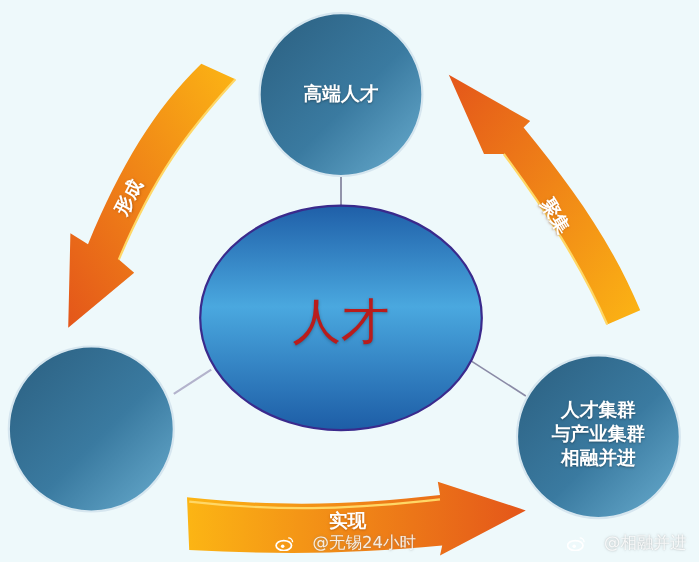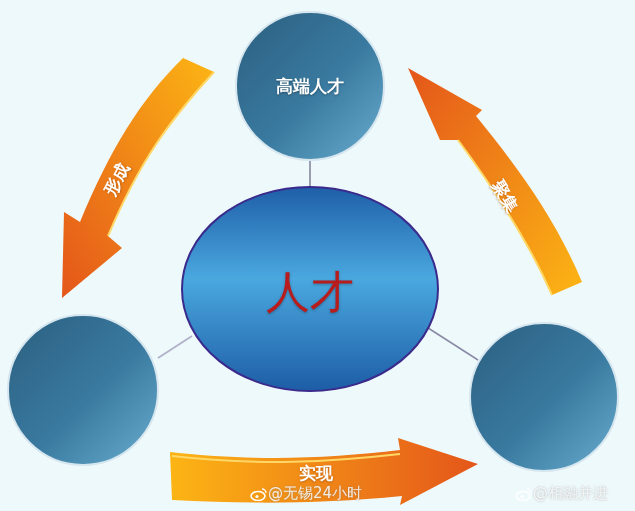--- a/index.html
+++ b/index.html
@@ -27,21 +27,21 @@
   }
   .arrow-label {
     position: absolute; color: #ffffff; font-weight: bold;
     font-family: "DejaVu Sans", sans-serif; font-size: 17px;
     text-shadow: 0 1px 2px rgba(140,60,0,0.5);
     white-space: nowrap;
   }
   .watermark {
     position: absolute; color: rgba(255,255,255,0.85);
     font-family: "DejaVu Sans", sans-serif; font-size: 15px;
-    display: flex; align-items: center; gap: 0;
+    display: flex; align-items: center; gap: 16px;
     text-shadow: 0 0 2px rgba(120,120,120,0.6);
   }
   .weibo-icon {
     display: inline-block; width: 18px; height: 14px; position: relative;
   }
 </style>
 </head>
 <body>
 
 <div class="canvas">
@@ -99,20 +99,25 @@
     <ellipse cx="310" cy="289" rx="128" ry="102" fill="url(#centerGrad)" stroke="#3a2a8c" stroke-width="2"></ellipse>
   </svg>
 
   <div class="center-text">人才</div>
 
   <div class="node-text" style="left:240px; top:48px; width:140px; height:76px; font-size:17px;">
     <div>高端人才</div>
   </div>
 
 
+  <div class="node-text" style="left:474px; top:350px; width:140px; height:90px; font-size:17px;">
+    <div>人才集群</div>
+    <div>与产业集群</div>
+    <div>相融并进</div>
+  </div>
 
   <div class="arrow-label" style="left:100px; top:168px; transform:rotate(-62deg);">形成</div>
   <div class="arrow-label" style="left:268px; top:462px;margin-left:31px;">实现</div>
   <div class="arrow-label" style="left:488px; top:185px; transform:rotate(58deg);">聚集</div>
 
   <div class="watermark" style="left:250px; top:484px;">
     <span class="weibo-icon">
       <svg width="18" height="14" viewBox="0 0 18 14">
           <ellipse cx="8" cy="9" rx="7" ry="4.5" fill="none" stroke="#ffffff" stroke-width="1.6"></ellipse>
           <circle cx="7" cy="9.5" r="1.6" fill="#ffffff"></circle>

